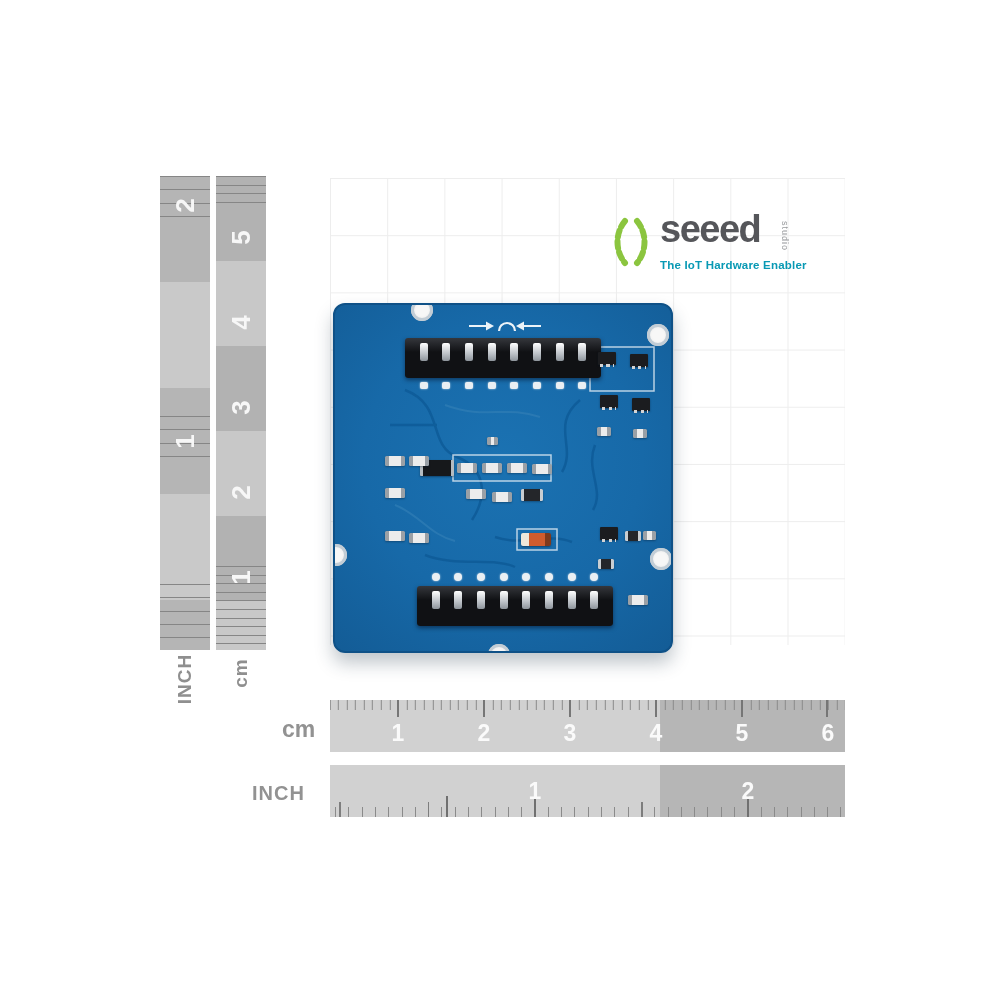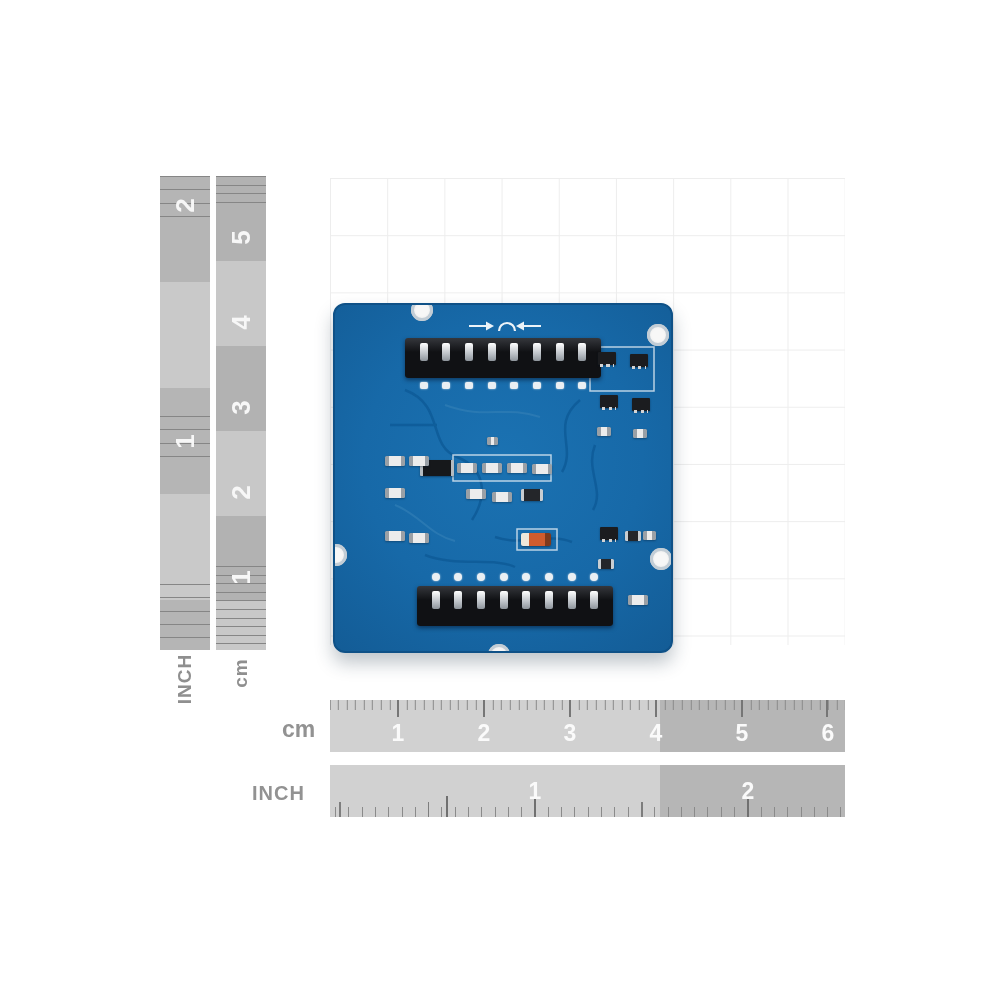--- a/index.html
+++ b/index.html
@@ -255,14 +255,23 @@
       <div class="diode" style="left:186px;top:228px"></div>
 
       <div class="sot" style="left:265px;top:222px"></div>
       <div class="smd dark" style="left:290px;top:226px;width:16px;height:10px"></div>
       <div class="smd dark" style="left:263px;top:254px;width:16px;height:10px"></div>
       <div class="smd" style="left:308px;top:226px;width:13px;height:9px"></div>
       <div class="smd" style="left:293px;top:290px"></div>
     </div>
   </div>
 
+  <div class="logo">
+    <svg class="icon" width="46" height="52" viewBox="0 0 46 52">
+      <path d="M17 5 C 7 17 7 35 17 47" stroke="#8bc53f" stroke-width="6" fill="none" stroke-linecap="round" stroke-dasharray="7 4"></path>
+      <path d="M29 5 C 39 17 39 35 29 47" stroke="#8bc53f" stroke-width="6" fill="none" stroke-linecap="round" stroke-dasharray="7 4"></path>
+    </svg>
+    <span class="brand">seeed</span>
+    <span class="studio">studio</span>
+    <span class="tagline">The IoT Hardware Enabler</span>
+  </div>
 
 </div>
 
 </body></html>

